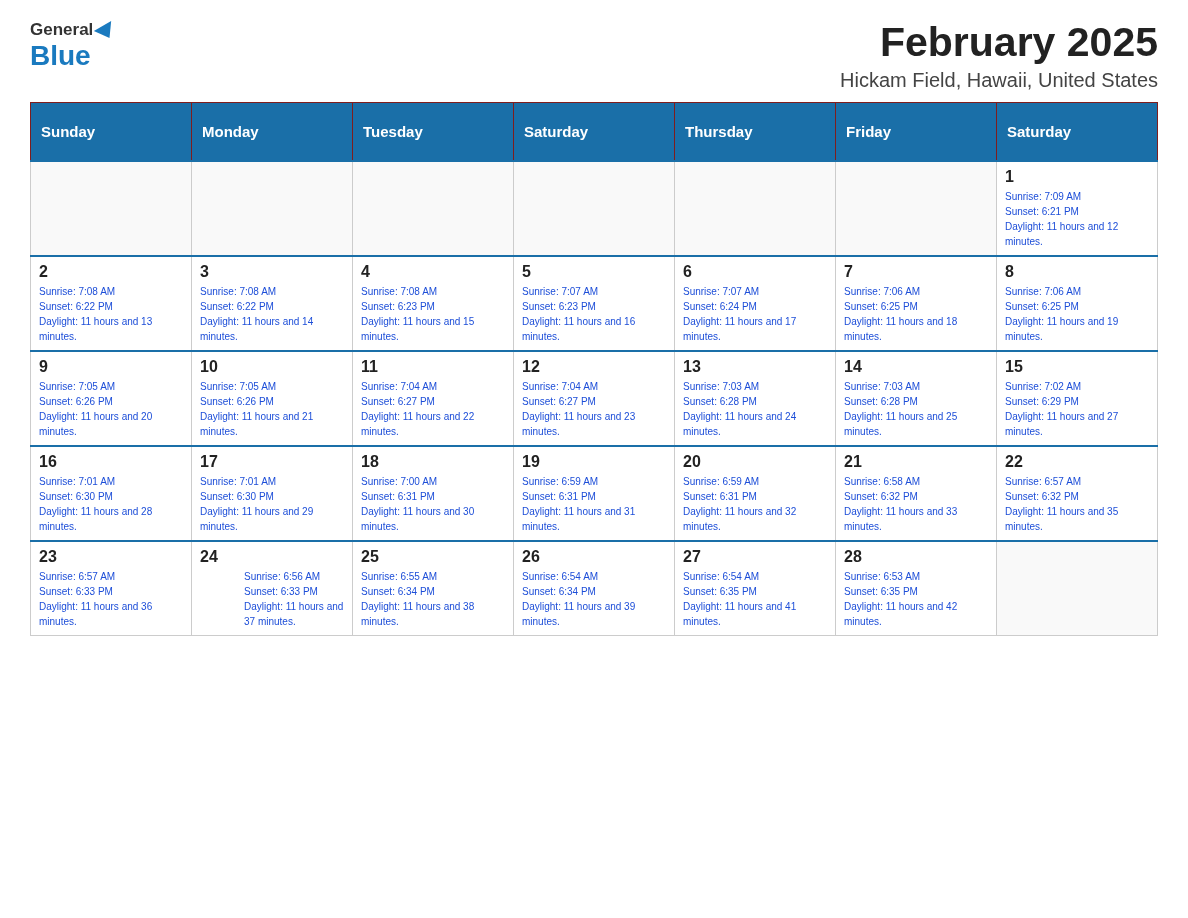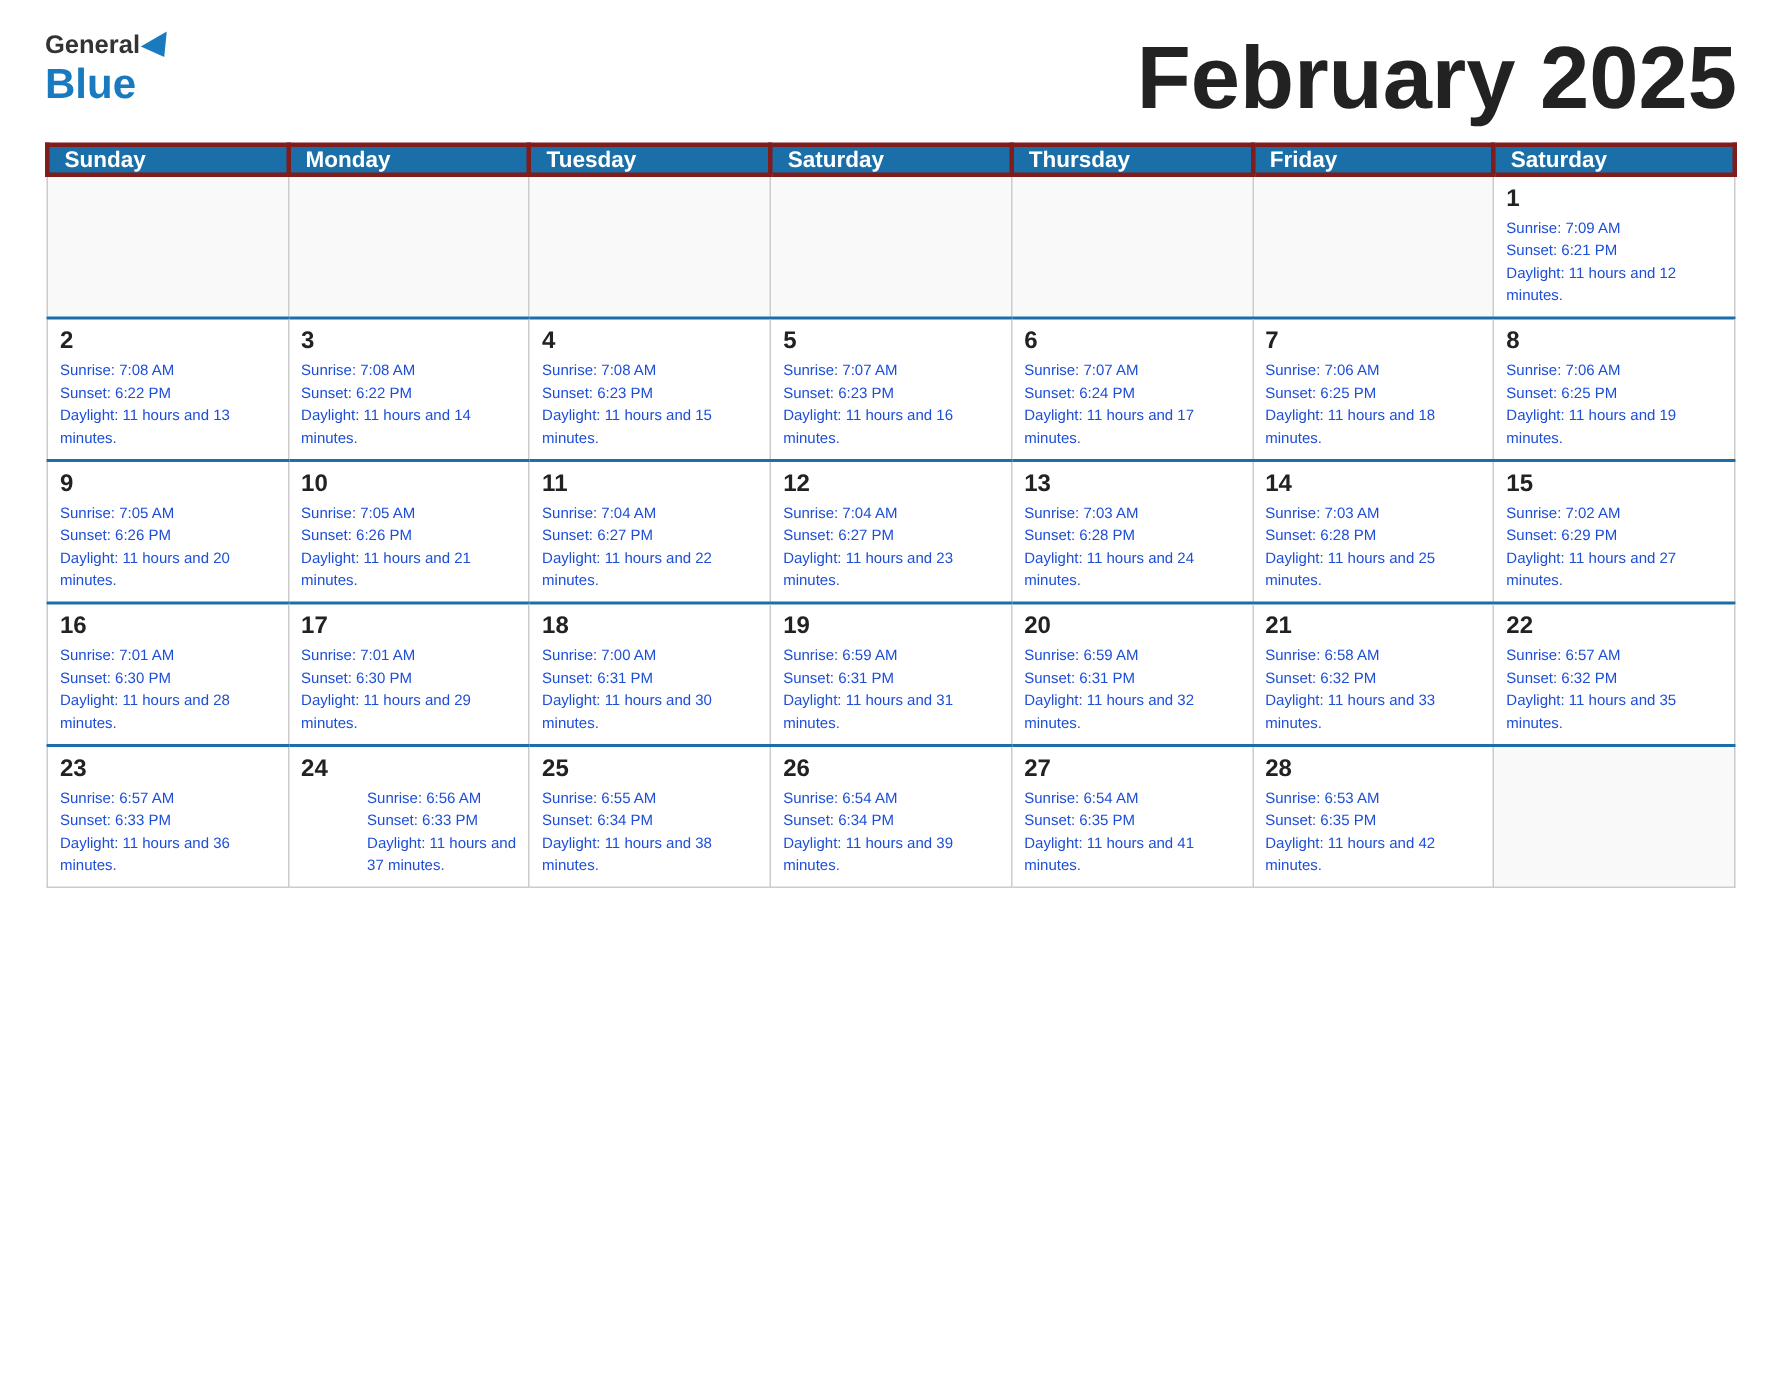--- a/index.html
+++ b/index.html
@@ -43,43 +43,43 @@
       display: inline-block;
       margin-left: 3px;
       transform: rotate(-30deg);
       position: relative;
       top: 2px;
     }
     .title-block {
       text-align: right;
     }
     .month-title {
-      font-size: 59px;
+      font-size: 41px;
       font-weight: bold;
       color: #222;
       line-height: 1.1;
     }
     .location-title {
       font-size: 20px;
       color: #444;
       margin-top: 4px;
     }
     .calendar {
       width: 100%;
       border-collapse: collapse;
       margin-top: 10px;
     }
     .calendar th {
       background-color: #1a6fa8;
       color: #fff;
       font-size: 15px;
       font-weight: bold;
-      padding: 0 10px;
+      padding: 20px 10px;
       text-align: left;
-      border: 3px solid #7f1d1d;
+      border: 1px solid #7f1d1d;
     }
     .calendar td {
       vertical-align: top;
       border: 1px solid #ccc;
       padding: 6px 8px;
       width: calc(100% / 7);
       min-height: 110px;
       font-size: 12.5px;
       color: #333;
     }
@@ -111,20 +111,21 @@
 <div class="header">
   <div class="logo">
     <div class="logo-general">
       <span>General</span>
       <span class="logo-arrow"></span>
     </div>
     <div class="logo-blue">Blue</div>
   </div>
   <div class="title-block">
     <div class="month-title">February 2025</div>
+    <div class="location-title">Hickam Field, Hawaii, United States</div>
   </div>
 </div>
 
 <table class="calendar">
   <thead>
     <tr>
       <th>Sunday</th>
       <th>Monday</th>
       <th>Tuesday</th>
       <th>Saturday</th>

